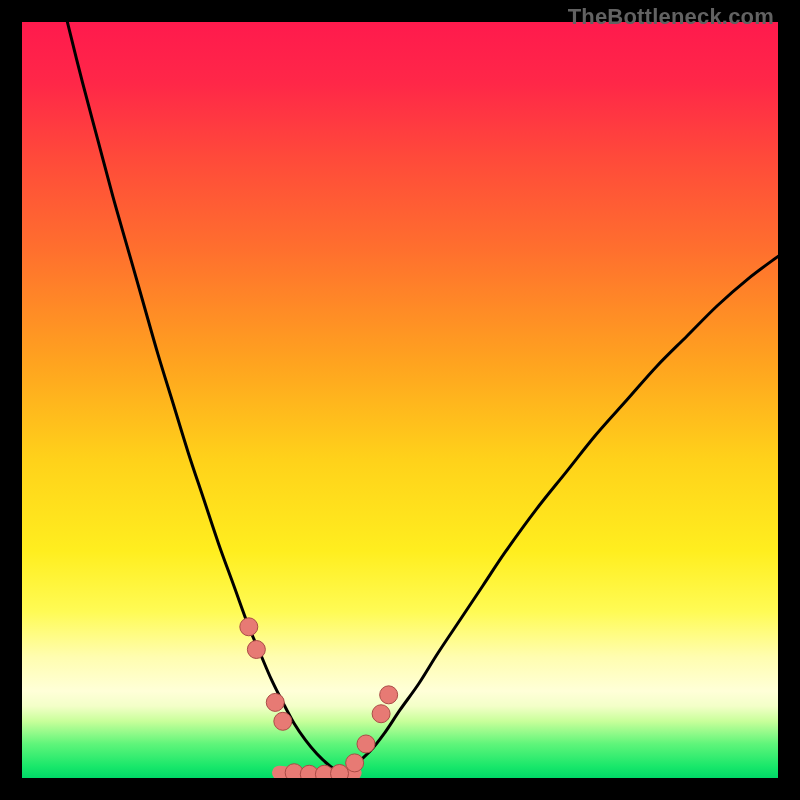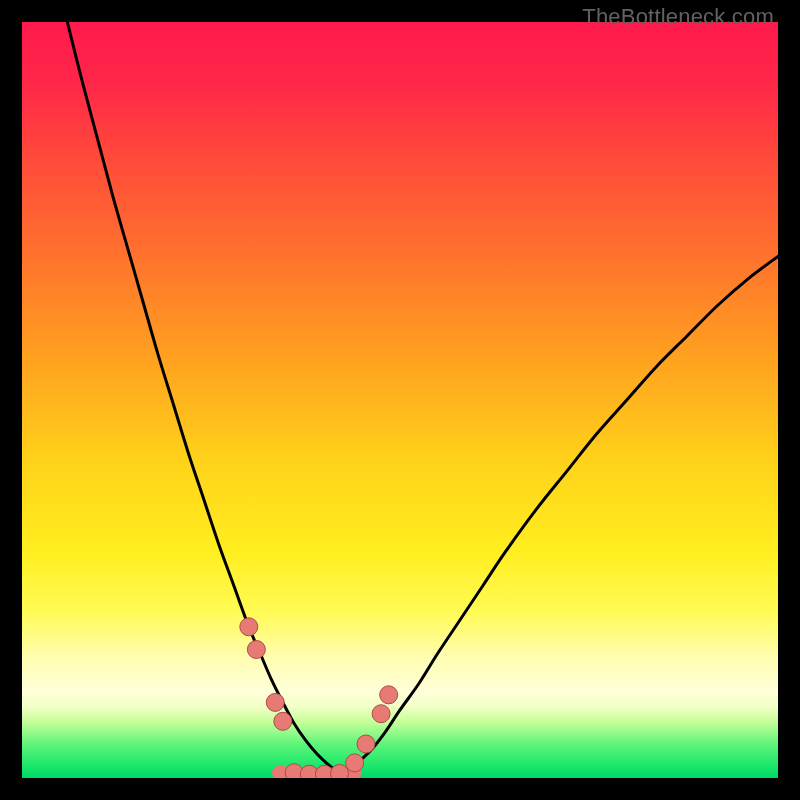--- a/index.html
+++ b/index.html
@@ -24,21 +24,21 @@
     left: 0;
     top: 0;
     width: 756px;
     height: 756px;
   }
   .watermark {
     position: absolute;
     top: 4px;
     right: 26px;
     font-size: 22px;
-    font-weight: 400;
+    font-weight: 700;
     color: #626262;
     letter-spacing: 0.2px;
     font-family: Arial, sans-serif;
   }
   svg {
     display: block;
   }
 </style>
 </head>
 <body>

